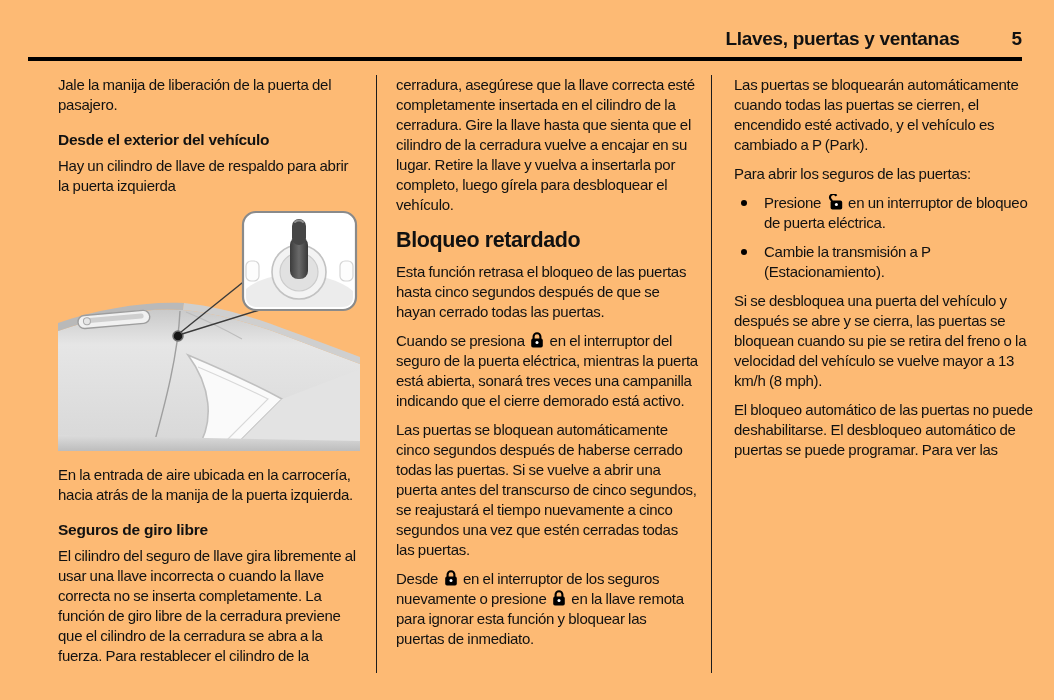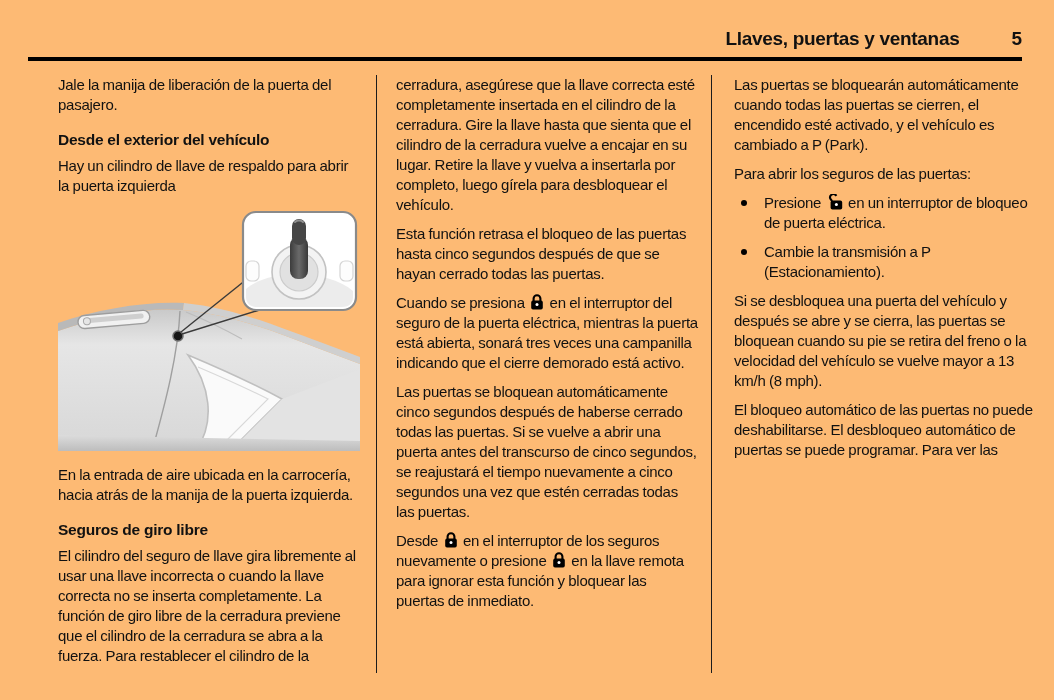--- a/index.html
+++ b/index.html
@@ -134,20 +134,21 @@
       <p class="body">En la entrada de aire ubicada en la carrocería, hacia atrás de la manija de la puerta izquierda.</p>
       <h3 class="subhead">Seguros de giro libre</h3>
       <p class="body">El cilindro del seguro de llave gira libremente al usar una llave incorrecta o cuando la llave correcta no se inserta completamente. La función de giro libre de la cerradura previene que el cilindro de la cerradura se abra a la fuerza. Para restablecer el cilindro de la</p>
     </section>
 
     <div class="vsep vsep1"></div>
 
     <section class="col col2">
       <p class="body">cerradura, asegúrese que la llave correcta esté completamente insertada en el cilindro de la cerradura. Gire la llave hasta que sienta que el cilindro de la cerradura vuelve a encajar en su lugar. Retire la llave y vuelva a insertarla por completo, luego gírela para desbloquear el vehículo.</p>
 
+      <h2 class="bighead">Bloqueo retardado</h2>
 
       <p class="body">Esta función retrasa el bloqueo de las puertas hasta cinco segundos después de que se hayan cerrado todas las puertas.</p>
 
       <p class="body">
         <span>Cuando se presiona </span><svg class="lk" width="14" height="16" viewBox="0 0 14 16">
             <path d="M3.6 7 V4.6 a3.4 3.4 0 0 1 6.8 0 V7" fill="none" stroke="#000" stroke-width="2.1"></path>
             <rect x="1.2" y="6.6" width="11.6" height="8.9" rx="1.8" fill="#000"></rect>
             <circle cx="7" cy="10.6" r="1.5" fill="#fff"></circle>
           </svg><span> en el interruptor del seguro de la puerta eléctrica, mientras la puerta está abierta, sonará tres veces una campanilla indicando que el cierre demorado está activo.</span>
       </p>

